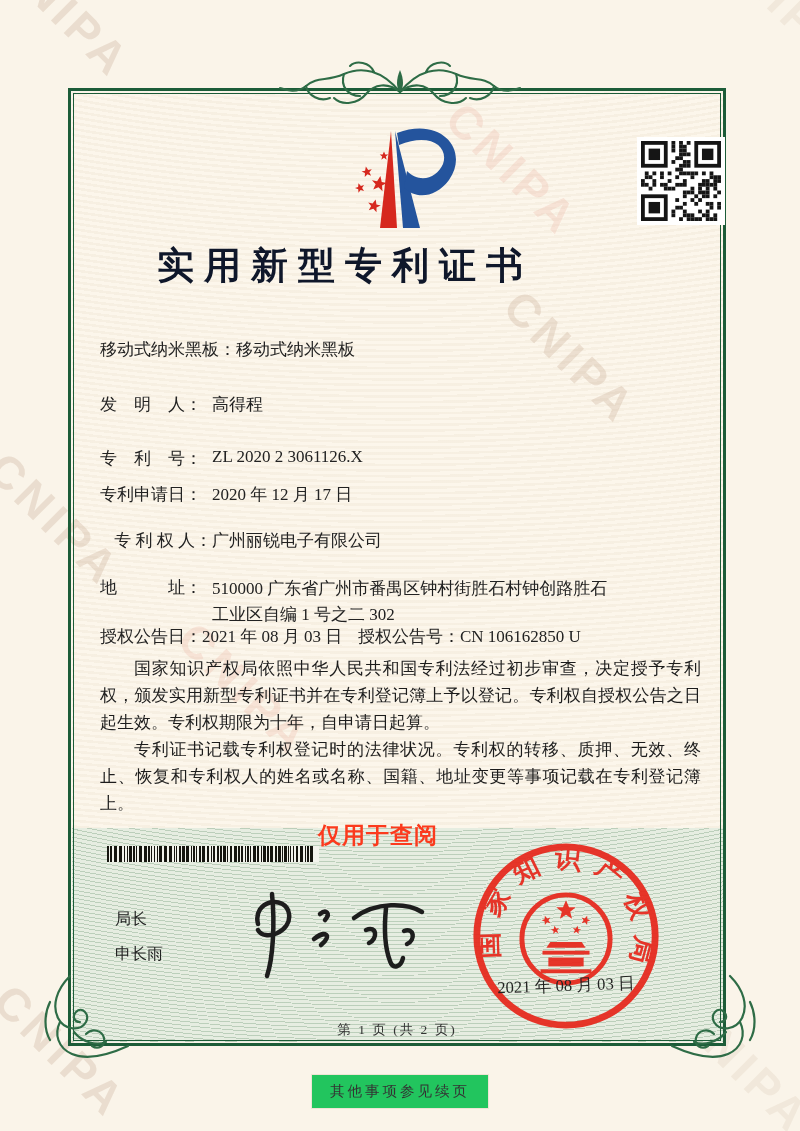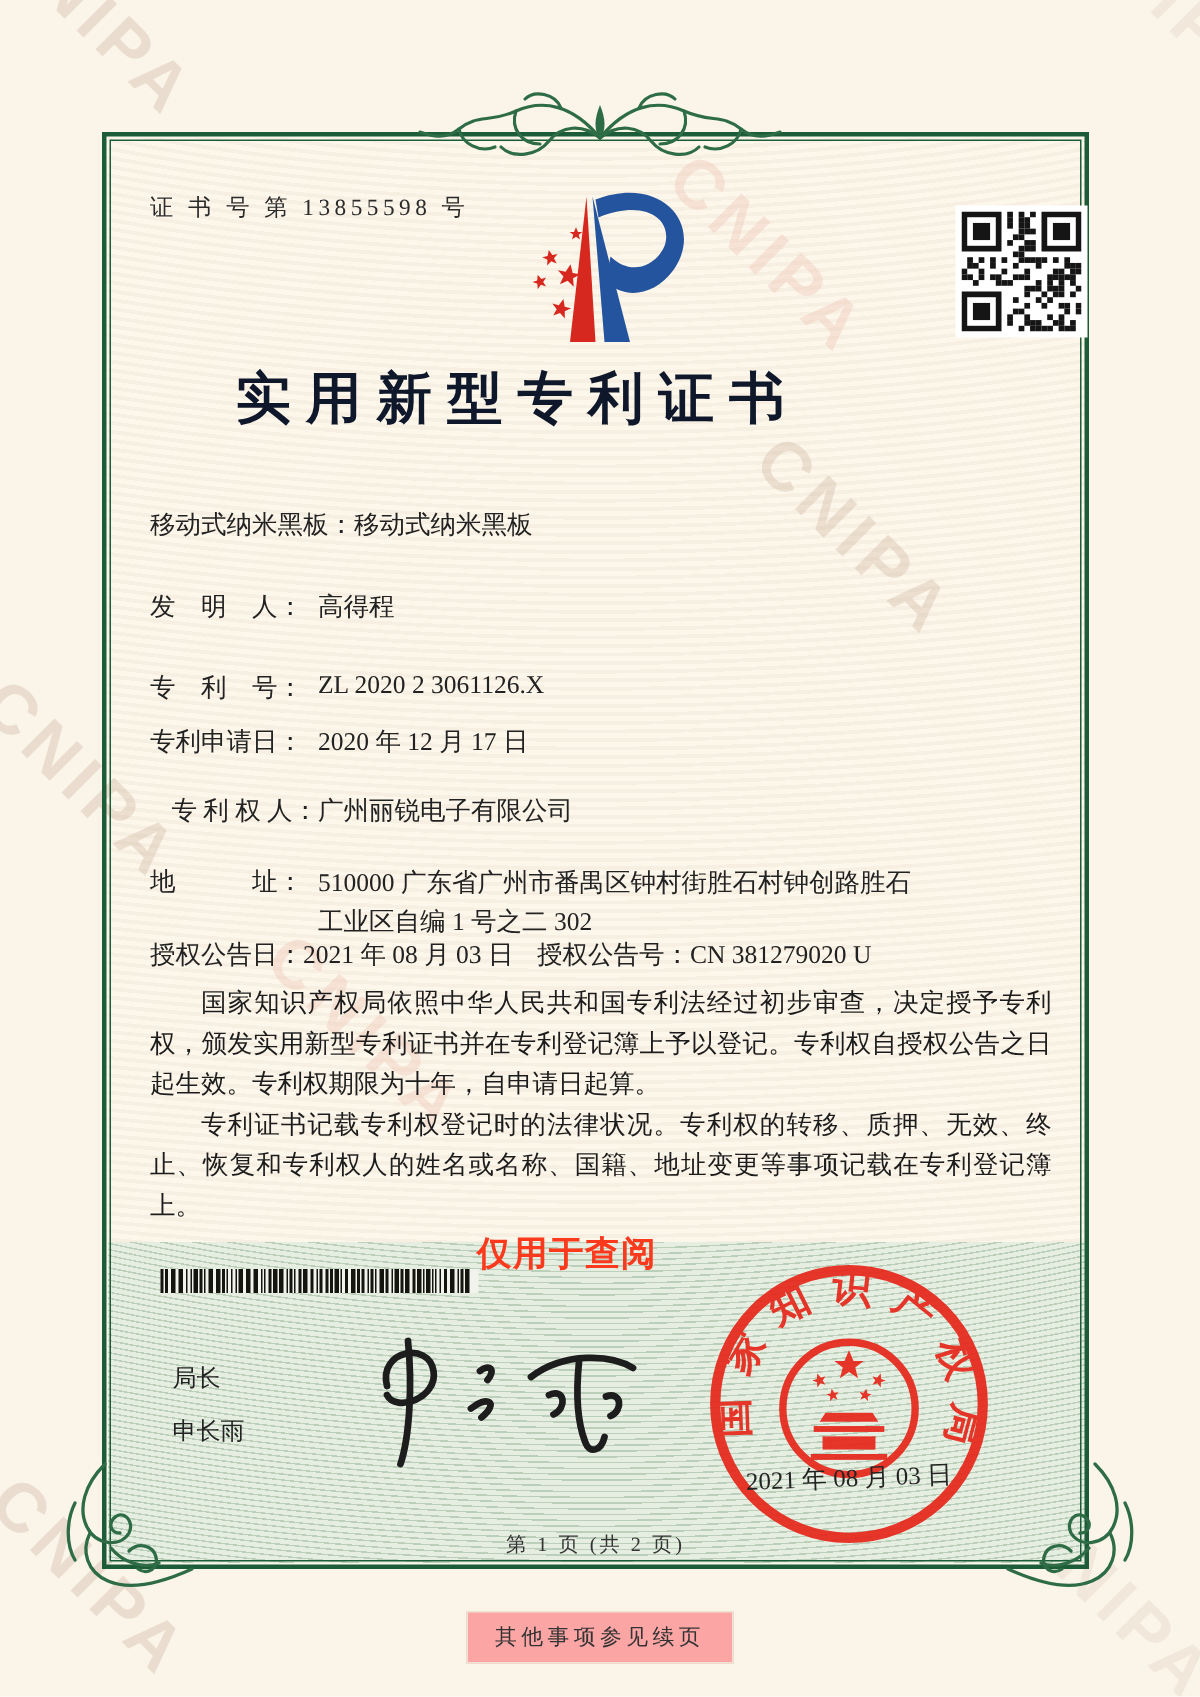--- a/index.html
+++ b/index.html
@@ -57,21 +57,21 @@
             font-family:"Liberation Sans","DejaVu Sans",sans-serif;font-size:16px;color:#222;}
   .sig-name{position:absolute;left:115px;top:944px;z-index:4;
             font-family:"Liberation Sans","DejaVu Sans",sans-serif;font-size:16px;color:#222;}
   .sig-hand{position:absolute;left:228px;top:886px;z-index:4;}
   
   .seal{position:absolute;left:468px;top:838px;width:196px;height:196px;z-index:5;opacity:.93;}
   
   .page-info{position:absolute;left:68px;top:1021px;width:658px;text-align:center;z-index:4;
              font-size:13.5px;letter-spacing:2px;color:#333;}
   .cont-box{position:absolute;left:400px;top:1074px;transform:translateX(-50%);z-index:4;
-            background:#fca5a5;border:1px solid #eee4d4;padding:7px 18px;
+            background:#22c55e;border:1px solid #eee4d4;padding:7px 18px;
             font-size:14.5px;letter-spacing:3px;color:#333;}
 </style>
 </head>
 <body>
 
 <div class="page">
 
   <div class="wm" style="left:-18px;top:-16px;">CNIPA</div>
   <div class="wm faint" style="left:698px;top:-28px;">CNIPA</div>
   <div class="wm pink" style="left:430px;top:142px;">CNIPA</div>
@@ -114,21 +114,20 @@
   <svg class="orn" style="left:664px;top:972px;" width="96" height="96" viewBox="0 0 96 96">
     <g transform="translate(96,0) scale(-1,1)" stroke="#2e6c46" stroke-width="2.2" fill="none" stroke-linecap="round">
       <path d="M30,4 C16,18 12,34 18,46 C24,58 40,60 46,50 C50,42 42,34 36,40 C32,44 34,50 40,50"></path>
       <path d="M20,50 C14,62 18,76 32,82 C46,88 66,84 88,74"></path>
       <path d="M34,60 C42,70 56,74 66,70"></path>
       <path d="M10,30 C4,42 4,58 10,68"></path>
       <path d="M46,62 C52,56 62,58 64,66 C66,74 58,78 52,74"></path>
     </g>
   </svg>
 
-  <div class="cert-no">证 书 号 第 13855598 号</div>
 
   <svg class="logo" viewBox="0 0 134 106">
     <defs>
       <path id="star" d="M0,-10 L2.94,-3.09 L9.51,-3.09 L4.05,1.18 L5.88,8.09 L0,4 L-5.88,8.09 L-4.05,1.18 L-9.51,-3.09 L-2.94,-3.09 Z"></path>
     </defs>
     <polygon points="58,5 47,102 64,102" fill="#d6281e"></polygon>
     <polygon points="62,5 70,102 87,102" fill="#24549d"></polygon>
     <path d="M64,7 C108,-10 137,24 116,54 C102,73 81,73 71,61 L74,45 C87,58 104,52 110,38 C116,21 98,6 66,19 Z" fill="#24549d"></path>
     <g fill="#d6281e">
       <use href="#star" transform="translate(51,30) scale(0.45)"></use>
@@ -281,21 +280,21 @@
     <span class="flabel">专利申请日：</span><span class="fvalue">2020 年 12 月 17 日</span>
   </div>
   <div class="row" style="top:529px;text-align:right;">
     <span class="flabel">专 利 权 人：</span><span class="fvalue">广州丽锐电子有限公司</span>
   </div>
   <div class="row addr" style="top:576px;">
     <span class="flabel">地　　　址：</span><span class="fvalue">510000 广东省广州市番禺区钟村街胜石村钟创路胜石工业区自编 1 号之二 302</span>
   </div>
   <div class="row grant" style="top:625px;">
     <span><span>授权公告日：</span><span>2021 年 08 月 03 日</span></span>
-    <span class="grant2"><span>授权公告号：</span><span>CN 381279020 U</span></span>
+    <span class="grant2"><span>授权公告号：</span><span>CN 106162850 U</span></span>
   </div>
 
   <div class="body-text">
     <p>国家知识产权局依照中华人民共和国专利法经过初步审查，决定授予专利权，颁发实用新型专利证书并在专利登记簿上予以登记。专利权自授权公告之日起生效。专利权期限为十年，自申请日起算。</p>
     <p>专利证书记载专利权登记时的法律状况。专利权的转移、质押、无效、终止、恢复和专利权人的姓名或名称、国籍、地址变更等事项记载在专利登记簿上。</p>
   </div>
 
   <div class="notice">仅用于查阅</div>
 
   <div class="barcode" id="barcode">

